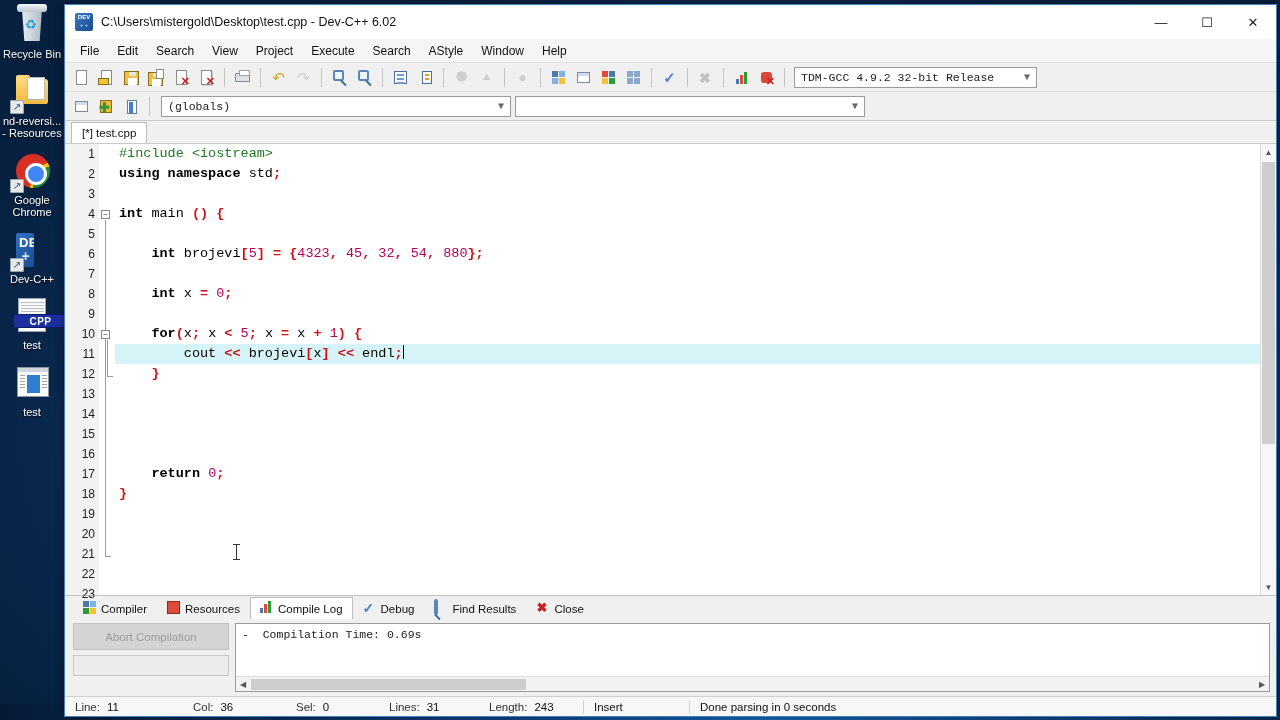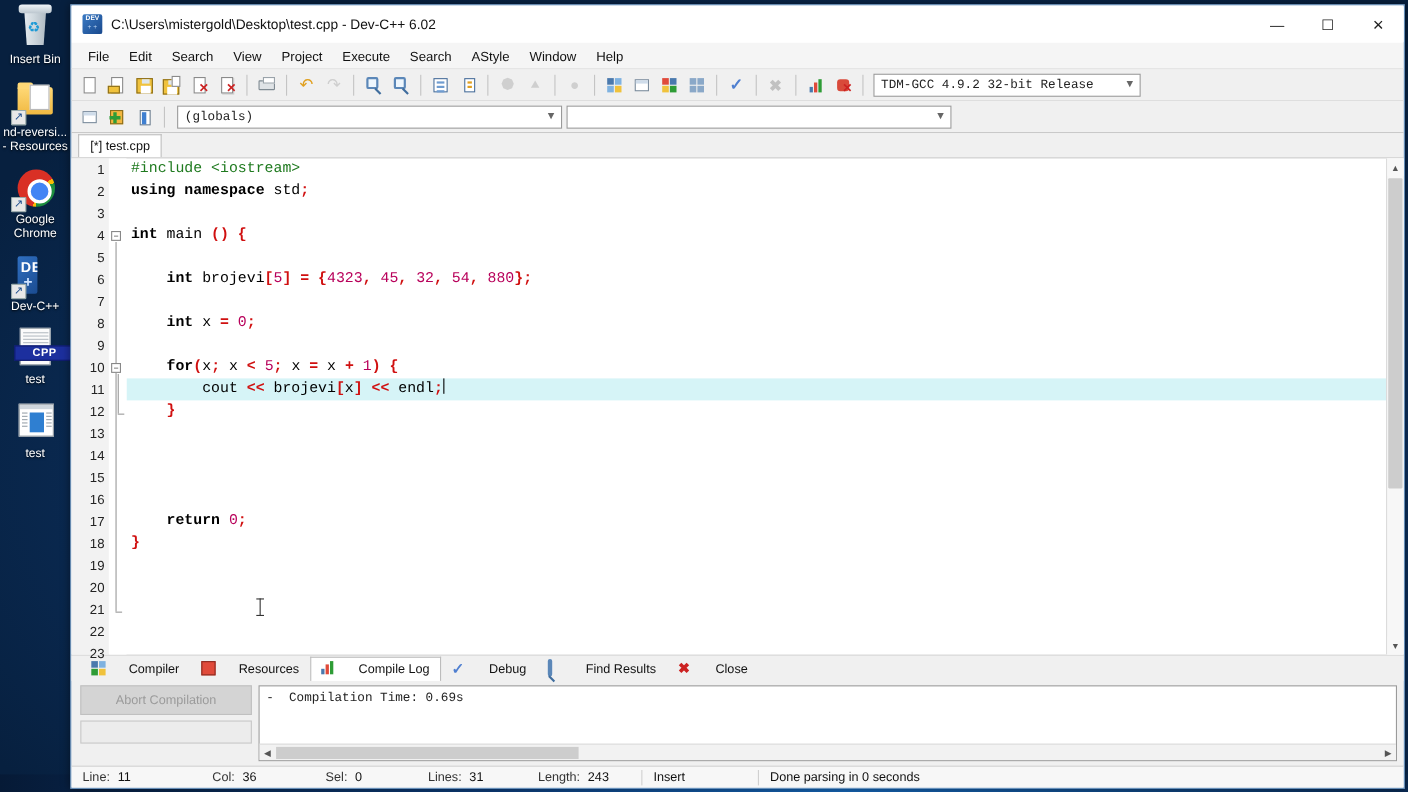--- a/index.html
+++ b/index.html
@@ -358,21 +358,21 @@
   
   #bottom-panel {
     flex: 0 0 101px; background: #f0f0f0; display: flex; flex-direction: column;
     border-top: 1px solid #c0c0c0;
   }
   #panel-tabs {
     height: 23px; display: flex; align-items: flex-end; padding-left: 8px;
     background: #f0f0f0; flex: none;
   }
   .ptab {
-    height: 22px; display: flex; align-items: center; gap: 19px;
+    height: 22px; display: flex; align-items: center; gap: 3px;
     font-size: 11.5px; color: #111; padding: 0 9px;
     border: 1px solid transparent; border-bottom: none;
   }
   .ptab.active { background: #fff; border-color: #bcbcbc; }
   .ptab .ic { width: 15px; height: 15px; }
   #panel-body { flex: 1 1 auto; display: flex; padding: 4px 6px 4px 8px; gap: 6px; }
   #panel-left { width: 156px; display: flex; flex-direction: column; gap: 5px; }
   #abort-btn {
     height: 27px; background: #d4d4d4; border: 1px solid #c0c0c0;
     color: #9b9b9b; font-size: 11.5px;
@@ -409,21 +409,21 @@
 
 <div id="desktop">
   <div id="desktop-icons">
 
     <div class="d-icon">
       <div class="glyph">
         <div class="rb-body"></div>
           <div class="rb-lid"></div>
           <div class="rb-sym">♻</div>
       </div>
-      <div class="lbl">Insert Bin</div>
+      <div class="lbl">Recycle Bin</div>
     </div>
 
     <div class="d-icon">
       <div class="glyph">
         <div class="fold-back"></div>
           <div class="fold-tab"></div>
           <div class="fold-page"></div>
         <div class="shortcut-arrow">↗</div>
       </div>
       <div class="lbl">nd-reversi...

